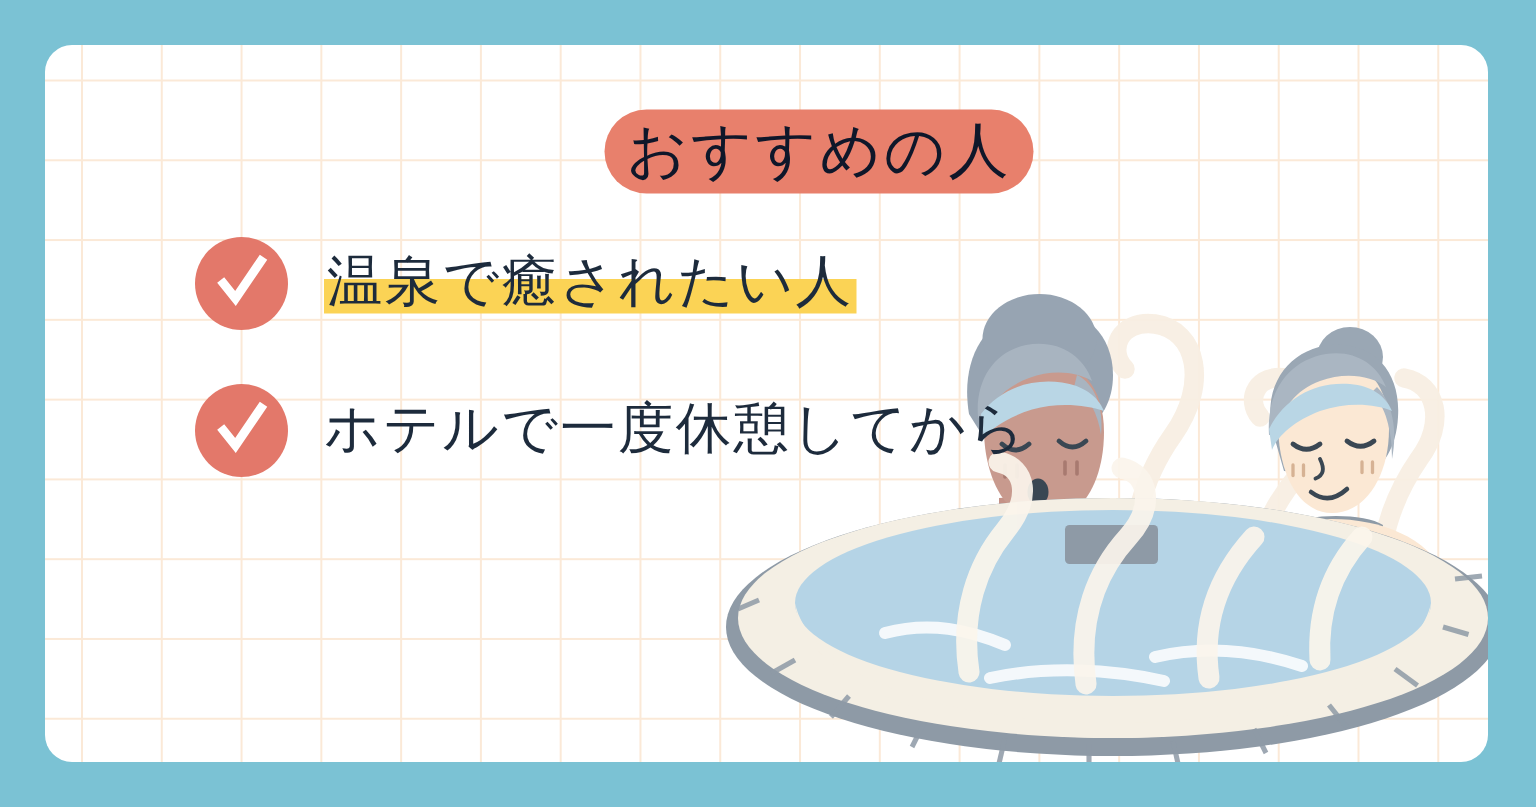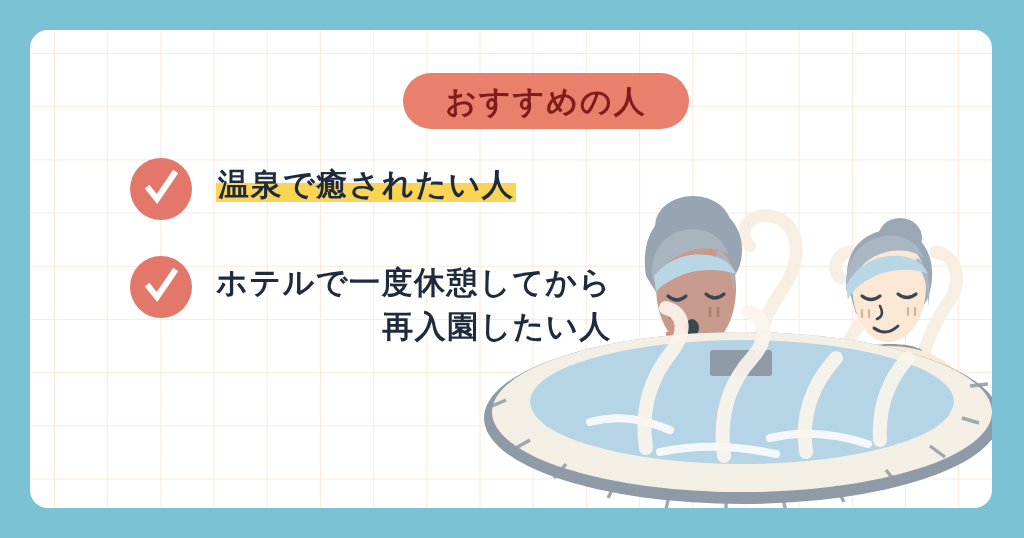--- a/index.html
+++ b/index.html
@@ -57,23 +57,23 @@
     width: 286px;
     height: 56px;
     background: #e8806c;
     border-radius: 28px;
     display: flex;
     align-items: center;
     justify-content: center;
     box-sizing: border-box;
   }
   #header-pill .pill-text {
-    color: #7f1d1d;
-    font-size: 31px;
-    font-weight: 700;
+    color: #0f172a;
+    font-size: 40px;
+    font-weight: 400;
     letter-spacing: 2px;
     line-height: 1;
     white-space: nowrap;
   }
 
   
   #checklist {
     position: absolute;
     left: 100px;
     top: 128px;
@@ -100,22 +100,22 @@
     position: absolute;
     left: 50%;
     top: 50%;
     transform: translate(-50%, -50%);
     width: 40px;
     height: 40px;
   }
 
   .row-text {
     padding-top: 4px;
-    font-size: 31px;
-    font-weight: 700;
+    font-size: 37px;
+    font-weight: 400;
     color: #1d2b3c;
     line-height: 1.42;
     letter-spacing: 1.5px;
   }
   .row-text .line { display: block; white-space: nowrap; }
   .row-text .hl {
     background: linear-gradient(
        to bottom,
        transparent 0%, transparent 46%,
        #fbd355 46%, #fbd355 100%);
@@ -301,19 +301,18 @@
 
 
       <div class="check-row">
         <span class="check-mark">
           <svg viewBox="0 0 40 40" xmlns="http://www.w3.org/2000/svg">
             <path d="M8 20 L 16 30 L 33 5" fill="none" stroke="#ffffff" stroke-width="6" stroke-linecap="square" stroke-linejoin="miter"></path>
           </svg>
         </span>
         <span class="row-text">
           <span class="line">ホテルで一度休憩してから</span>
-          <span class="line">再入園したい人</span>
         </span>
       </div>
 
     </div>
   </div>
 </div>
 
 </body></html>

